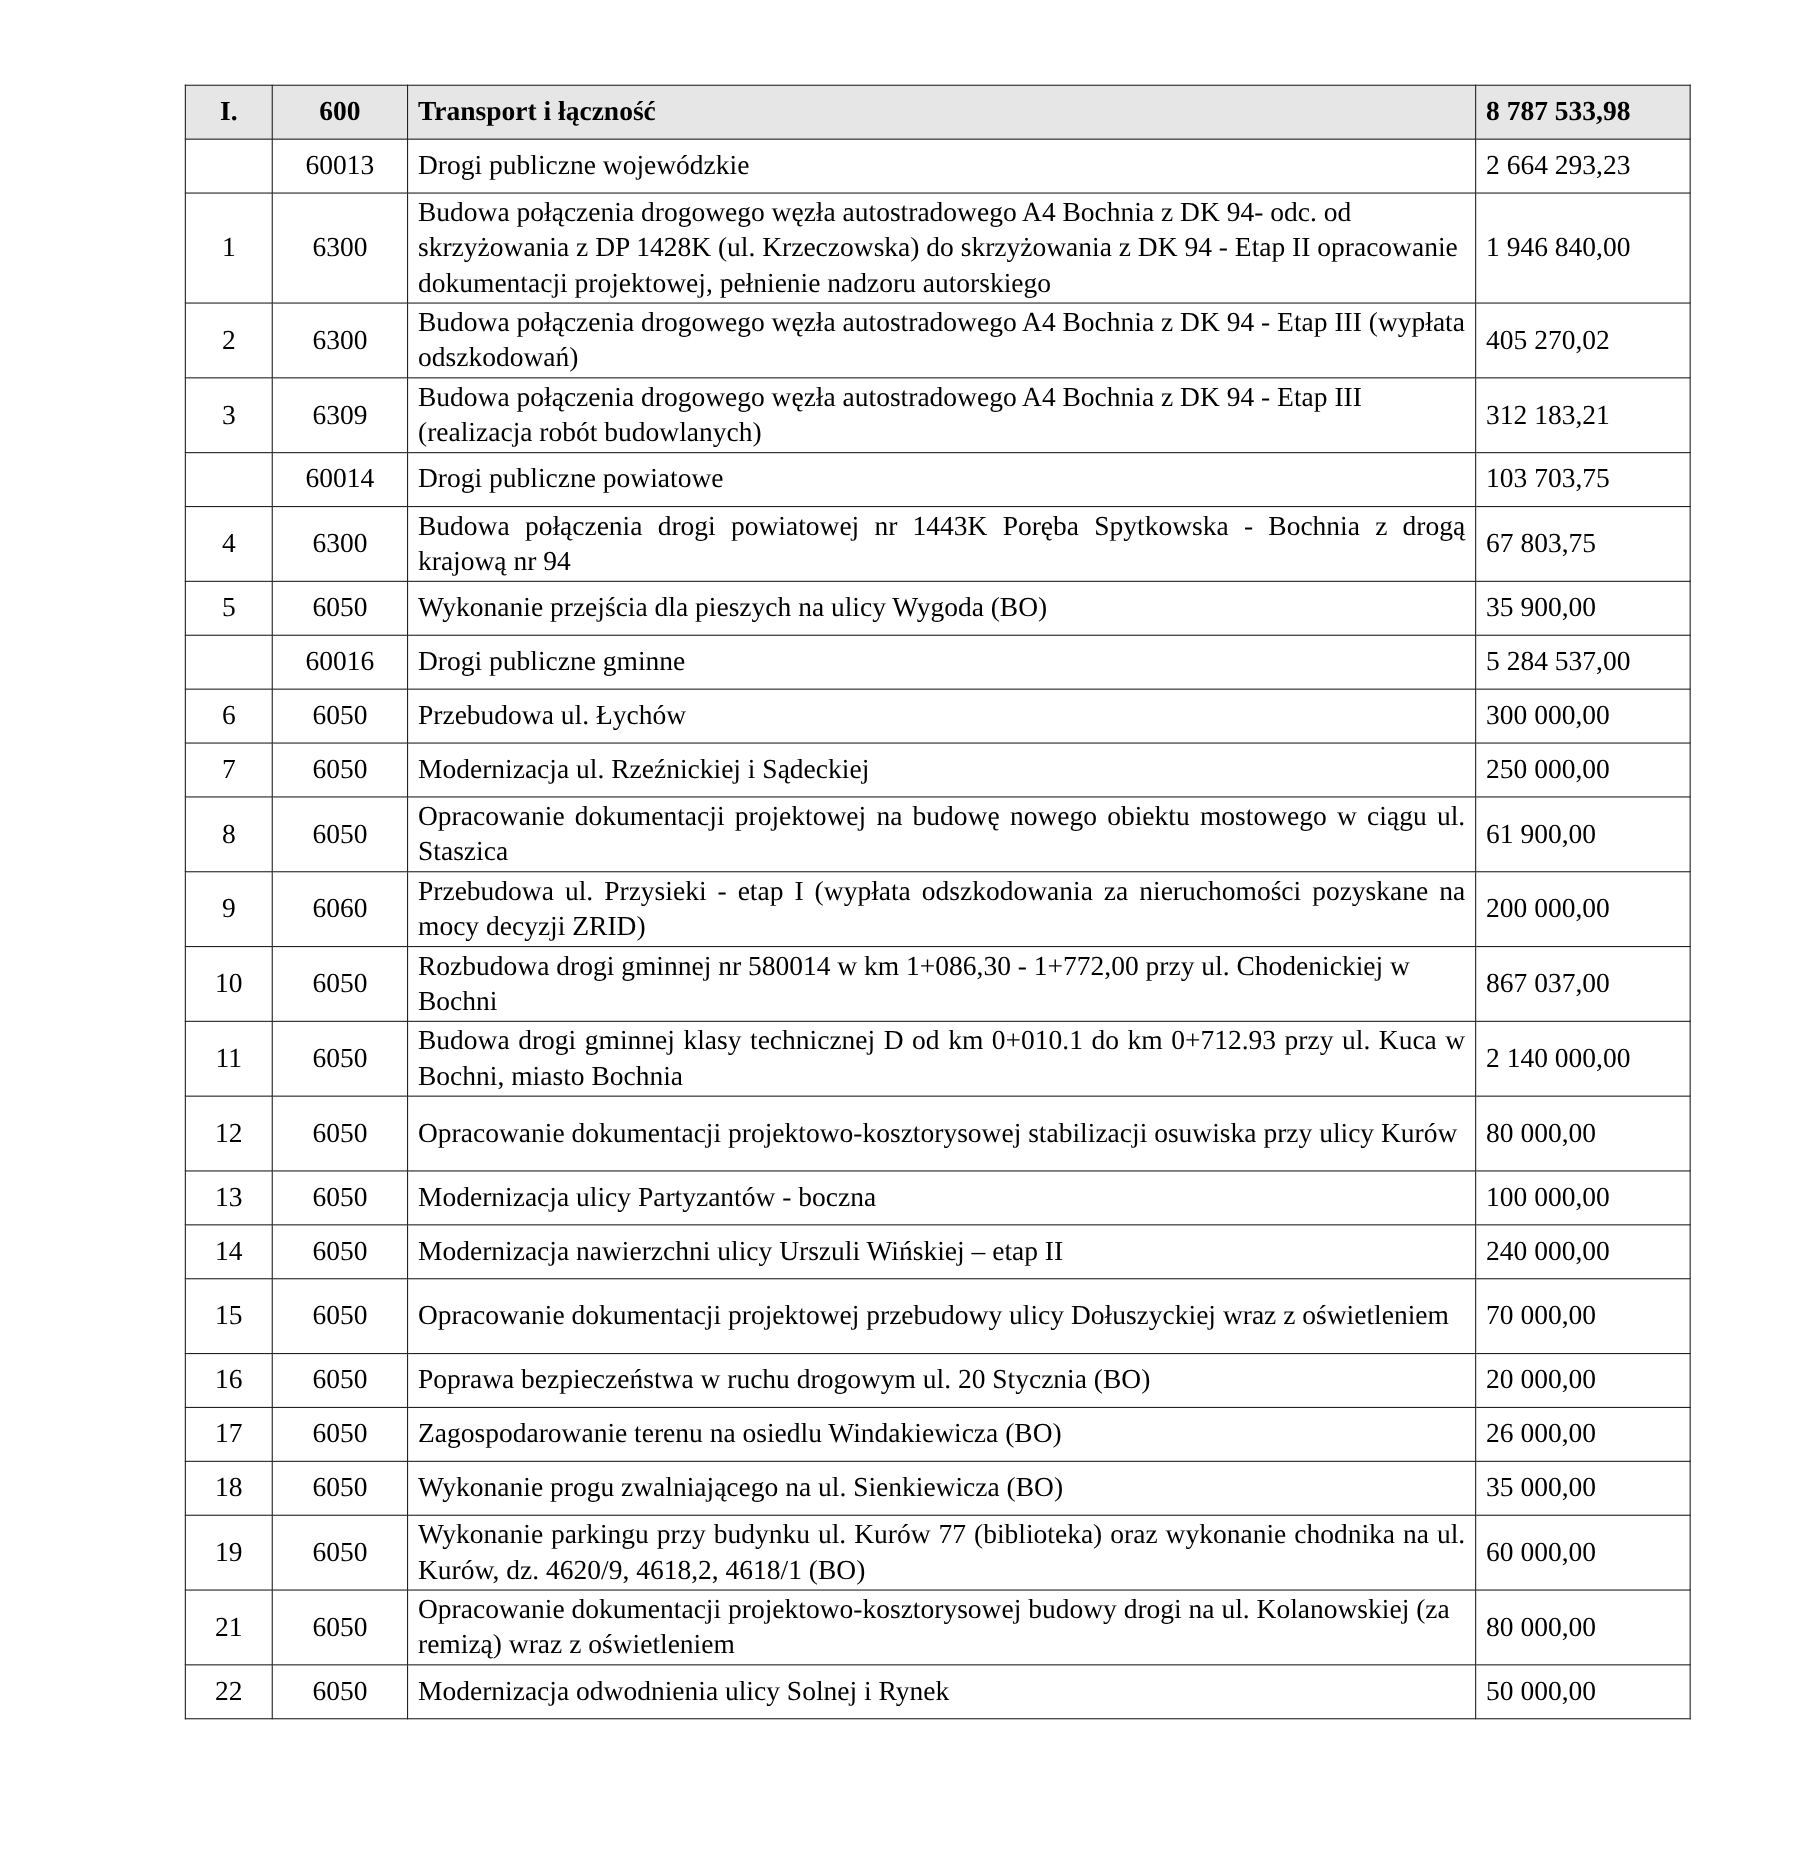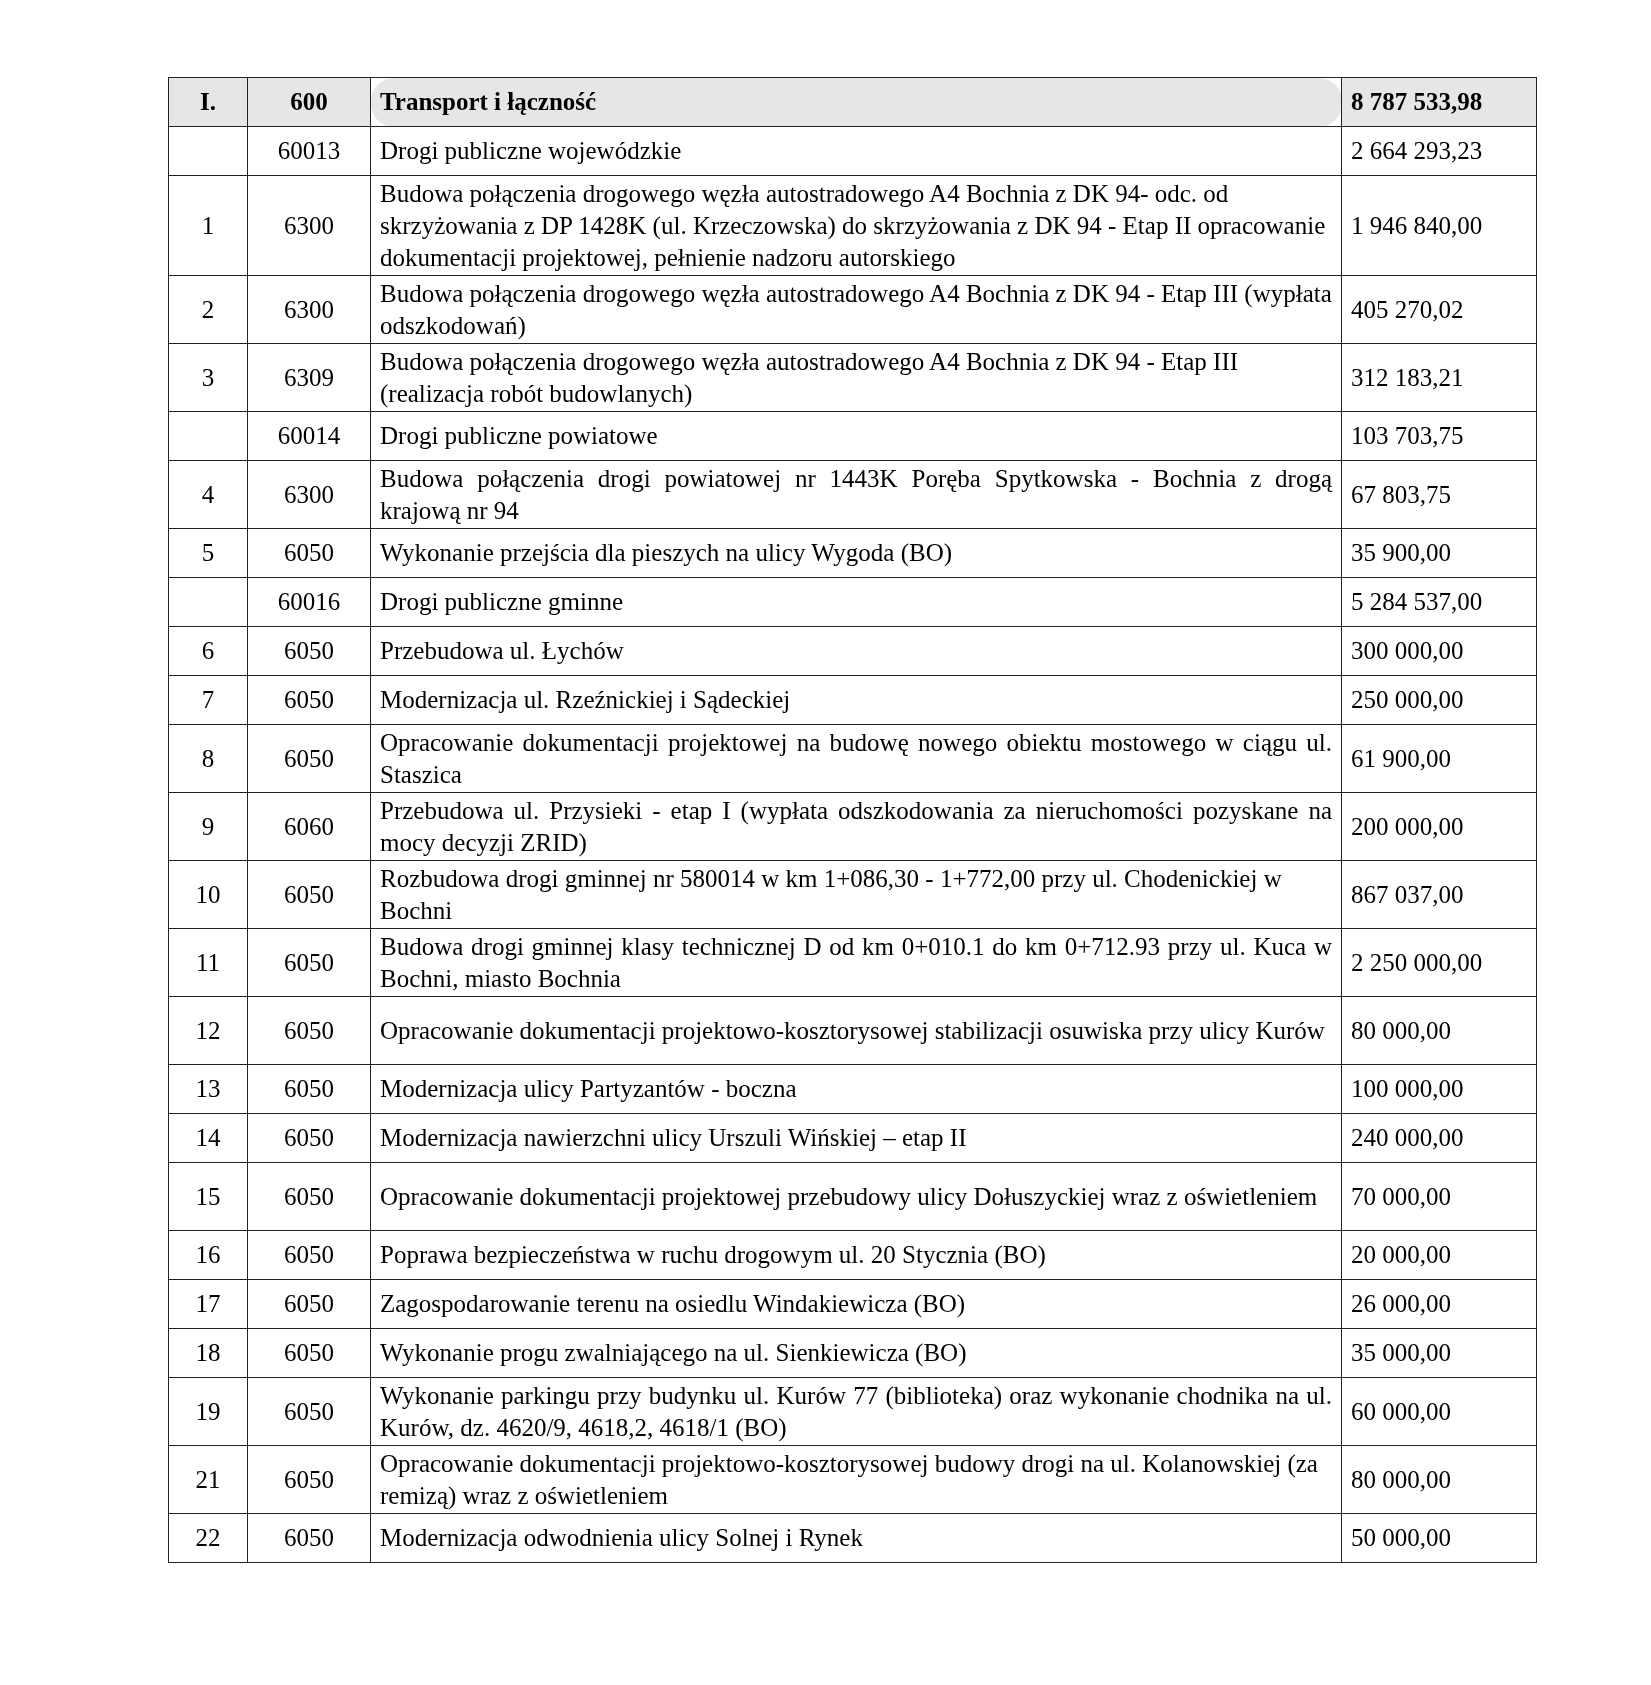--- a/index.html
+++ b/index.html
@@ -20,21 +20,21 @@
     border: 1.5px solid #222;
     padding: 0 9px;
     vertical-align: middle;
     line-height: 32px;
   }
   col.c-lp { width: 79px; }
   col.c-par { width: 123px; }
   col.c-desc { width: 971px; }
   col.c-amt { width: 195px; }
   td.lp, td.par { text-align: center; }
-  td.desc { text-align: justify; text-align-last: left; border-radius: 23px; }
+  td.desc { text-align: justify; text-align-last: left; }
   td.desc.nojust { text-align: left; }
   td.amt { text-align: left; white-space: nowrap; padding-right: 9px; }
   tr.section td { font-weight: bold; background: #e6e6e6; }
   tr.chapter td { font-weight: normal; }
   tr.r-h49 { height: 49px; }
   tr.r-h100 { height: 100px; }
   tr.r-h68 { height: 68px; }
   tr.r-h101 { height: 101px; }
 </style>
 </head>
@@ -133,21 +133,21 @@
       <tr class="r-h68">
         <td class="lp">10</td>
         <td class="par">6050</td>
         <td class="desc nojust">Rozbudowa drogi gminnej nr 580014 w km 1+086,30 - 1+772,00 przy ul. Chodenickiej w Bochni</td>
         <td class="amt">867 037,00</td>
       </tr>
       <tr class="r-h68">
         <td class="lp">11</td>
         <td class="par">6050</td>
         <td class="desc">Budowa drogi gminnej klasy technicznej D od km 0+010.1 do km 0+712.93 przy ul. Kuca w Bochni, miasto Bochnia</td>
-        <td class="amt">2 250 000,00</td>
+        <td class="amt">2 140 000,00</td>
       </tr>
       <tr class="r-h68">
         <td class="lp">12</td>
         <td class="par">6050</td>
         <td class="desc">Opracowanie dokumentacji projektowo-kosztorysowej stabilizacji osuwiska przy ulicy Kurów</td>
         <td class="amt">80 000,00</td>
       </tr>
       <tr class="r-h49">
         <td class="lp">13</td>
         <td class="par">6050</td>

